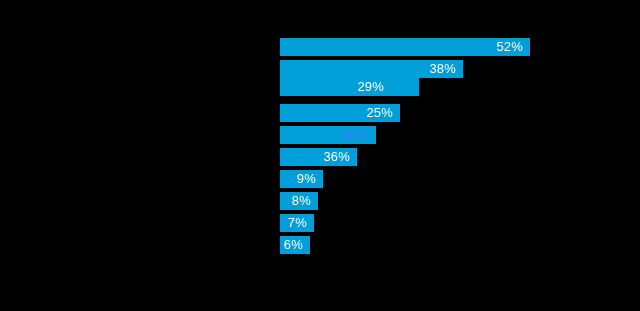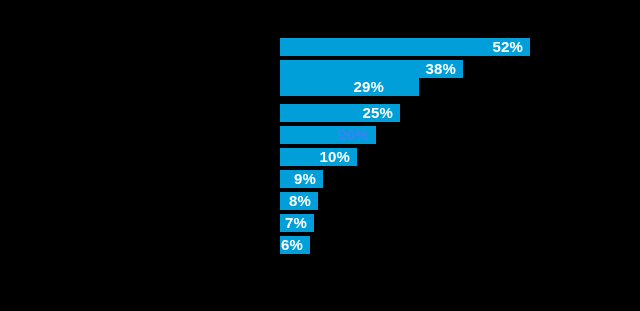--- a/index.html
+++ b/index.html
@@ -53,25 +53,24 @@
     top: 0;
     height: 18px;
     background: #009FDA;
   }
   .bar-value {
     position: absolute;
     right: 7px;
     top: 0;
     height: 18px;
     line-height: 18px;
-    font-size: 15px;
+    font-size: 13px;
     color: #FFFFFF;
     white-space: nowrap;
     letter-spacing: 0.2px;
-    font-weight: bold;
   }
 </style>
 </head>
 <body>
 
 <div id="canvas">
   <div class="plot-area">
     <div class="label-column">
         <div class="cat-label" style="top: 0px;"></div>
         <div class="cat-label" style="top: 22px;"></div>
@@ -100,21 +99,21 @@
         <div class="bar-row" style="top: 104px; width: 120px;">
           <div class="bar" style="width: 120px; background: rgb(0, 159, 218);"></div>
           <span class="bar-value" style="color: rgb(255, 255, 255); text-align: right;">25%</span>
         </div>
         <div class="bar-row" style="top: 126px; width: 96px;">
           <div class="bar" style="width: 96px; background: rgb(0, 159, 218);"></div>
           <span class="bar-value" style="color: #3b82f6;">20%</span>
         </div>
         <div class="bar-row" style="top: 148px; width: 77px;">
           <div class="bar" style="width: 77px; background: rgb(0, 159, 218);"></div>
-          <span class="bar-value" style="color: rgb(255, 255, 255);">10%</span>
+          <span class="bar-value" style="color: rgb(255, 255, 255);">36%</span>
         </div>
         <div class="bar-row" style="top: 170px; width: 43px;">
           <div class="bar" style="width: 43px; background: rgb(0, 159, 218);"></div>
           <span class="bar-value" style="color: rgb(255, 255, 255);">9%</span>
         </div>
         <div class="bar-row" style="top: 192px; width: 38px;">
           <div class="bar" style="width: 38px; background: rgb(0, 159, 218);"></div>
           <span class="bar-value" style="color: rgb(255, 255, 255);">8%</span>
         </div>
         <div class="bar-row" style="top: 214px; width: 34px;">

